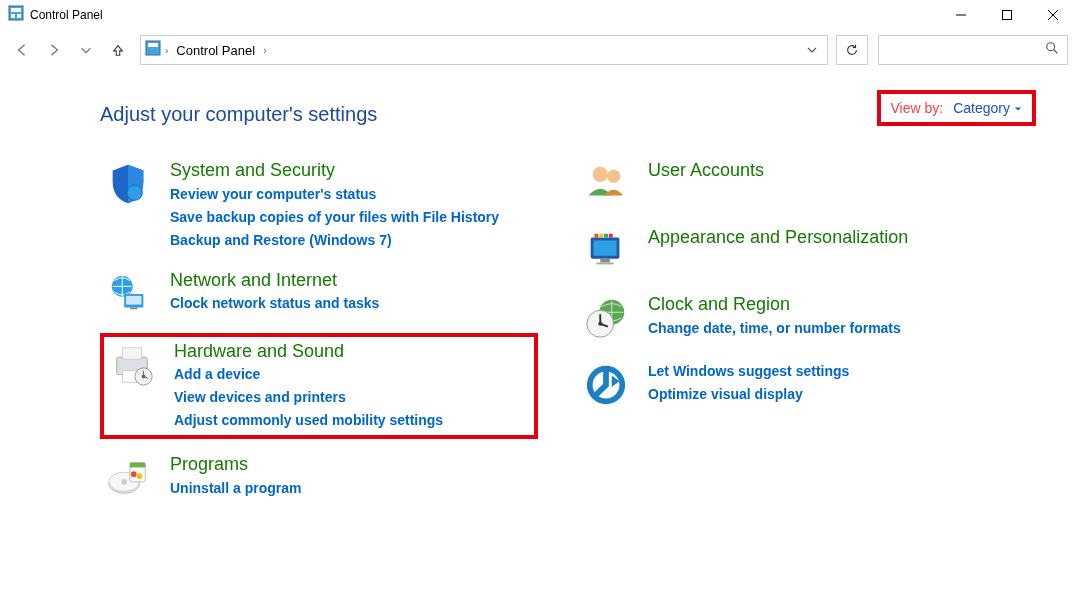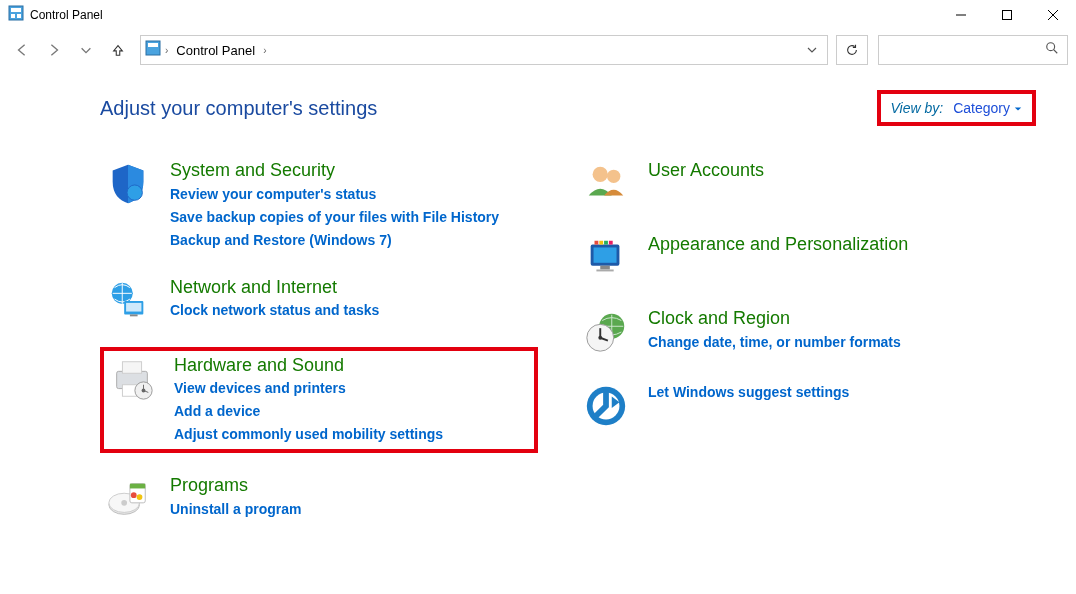--- a/index.html
+++ b/index.html
@@ -19,29 +19,29 @@
   .addressbar { flex:1; height:30px; border:1px solid #ccc; display:flex; align-items:center; padding:0 4px; margin:0 4px; }
   .addressbar .chip { display:flex; align-items:center; gap:4px; padding:0 4px; font-size:13px; }
   .addressbar .chev { color:#666; font-size:10px; padding:0 4px; }
   .addr-icon svg { width:16px; height:16px; }
   .addr-dropdown { margin-left:auto; color:#555; padding:0 6px; }
   .refresh-btn { width:32px; height:30px; border:1px solid #ccc; display:flex; align-items:center; justify-content:center; margin-right:6px; }
   .searchbox { width:190px; height:30px; border:1px solid #ccc; display:flex; align-items:center; justify-content:flex-end; padding:0 8px; }
   .searchbox svg { width:14px; height:14px; color:#555; }
 
   .content { padding:20px 0 0 0; }
-  .header-row { display:flex; justify-content:space-between; align-items:center; padding:0 40px 0 100px; }
+  .header-row { display:flex; justify-content:space-between; align-items:flex-end; padding:0 40px 0 100px; }
   .page-heading { color:#1a4aa0; font-size:20px; font-weight:400; }
   .viewby { display:flex; align-items:center; gap:10px; font-size:14px; padding:6px 10px; }
-  .viewby-label { color:#0369a1;font-style:italic; }
+  .viewby-label { color:#ef4444; }
   .viewby-value { color:#1d4ed8; display:flex; align-items:center; gap:4px; }
   .highlight-red { border:4px solid #e3000f; }
 
   .categories { display:flex; gap:40px; padding:30px 60px 0 100px; }
-  .col { flex:1; display:flex; flex-direction:column; gap:18px; }
+  .col { flex:1; display:flex; flex-direction:column; gap:11px; }
   .cat { display:flex; gap:18px; align-items:flex-start; padding:4px; }
   .cat-icon { width:48px; height:48px; flex-shrink:0; display:flex; align-items:center; justify-content:center; }
   .cat-icon svg { width:46px; height:46px; }
   .cat-body { display:flex; flex-direction:column; gap:2px; }
   .cat-title { color:#147a00; font-size:18px; font-weight:400; line-height:1.2; }
   .cat-link { color:#0066cc; font-size:14px; line-height:1.5;font-weight:bold; }
   .inline-icon { display:inline-flex; vertical-align:middle; margin-right:4px; }
   .inline-icon svg { width:14px; height:14px; }
 </style>
 </head>
@@ -186,22 +186,22 @@
               <rect x="14" y="6" width="20" height="12" fill="#f5f5f5" stroke="#ccc"></rect>
               <rect x="14" y="30" width="20" height="12" fill="#fff" stroke="#ccc"></rect>
               <circle cx="36" cy="36" r="9" fill="#f0f0f0" stroke="#999"></circle>
               <circle cx="36" cy="36" r="2" fill="#666"></circle>
               <line x1="36" y1="36" x2="36" y2="30" stroke="#666" stroke-width="1"></line>
               <line x1="36" y1="36" x2="41" y2="38" stroke="#666" stroke-width="1"></line>
             </svg>
         </div>
         <div class="cat-body">
           <a class="cat-title">Hardware and Sound</a>
+          <a class="cat-link">Add a device</a>
           <a class="cat-link">View devices and printers</a>
-          <a class="cat-link">Add a device</a>
           <a class="cat-link">Adjust commonly used mobility settings</a>
         </div>
       </div>
 
       <div class="cat">
         <div class="cat-icon">
           <svg viewBox="0 0 48 48">
               <ellipse cx="20" cy="30" rx="16" ry="10" fill="#e8e8e8" stroke="#bbb"></ellipse>
               <ellipse cx="20" cy="28" rx="16" ry="10" fill="#f7f7f7" stroke="#ccc"></ellipse>
               <circle cx="20" cy="28" r="3" fill="#ccc"></circle>
@@ -272,17 +272,18 @@
         <div class="cat-icon">
           <svg viewBox="0 0 48 48">
               <circle cx="24" cy="24" r="20" fill="#1e7fc7"></circle>
               <circle cx="24" cy="24" r="14" fill="#fff"></circle>
               <path d="M24 10 L24 24 L14 34" fill="none" stroke="#1e7fc7" stroke-width="6" stroke-linecap="round"></path>
               <path d="M30 14 L38 20 L30 26 Z" fill="#1e7fc7"></path>
             </svg>
         </div>
         <div class="cat-body">
           <a class="cat-link">Let Windows suggest settings</a>
+          <a class="cat-link">Optimize visual display</a>
         </div>
       </div>
     </div>
   </div>
 </div>
 
 </body></html>

